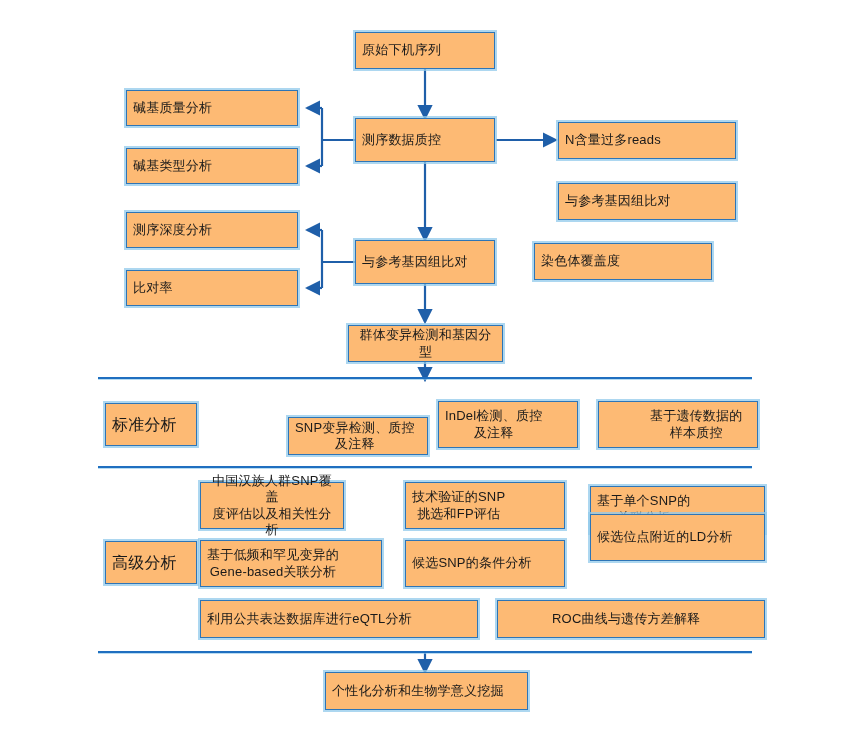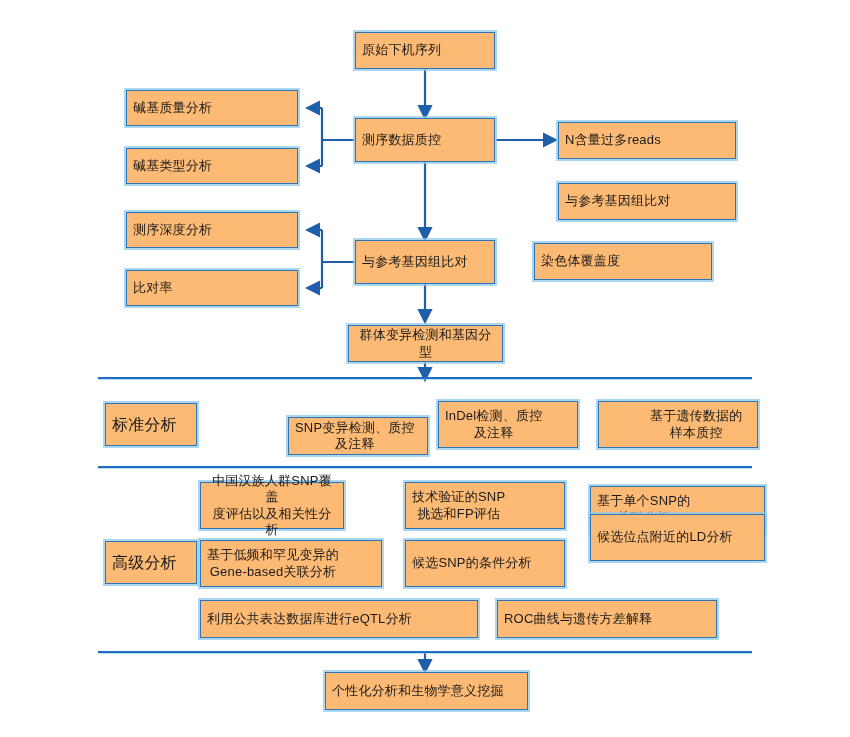--- a/index.html
+++ b/index.html
@@ -203,21 +203,21 @@
   </div>
 
   <div class="node" style="left:590px; top:514px; width:175px; height:47px;">
     <span class="label">候选位点附近的LD分析</span>
   </div>
 
   <div class="node" style="left:200px; top:600px; width:278px; height:38px;">
     <span class="label">利用公共表达数据库进行eQTL分析</span>
   </div>
 
-  <div class="node" style="left:497px; top:600px; width:220px; height:38px;">
+  <div class="node" style="left:497px; top:600px; width:268px; height:38px;padding-left:48px;">
     <span class="label">ROC曲线与遗传方差解释</span>
   </div>
 
   <div class="node" style="left:325px; top:672px; width:203px; height:38px;">
     <span class="label">个性化分析和生物学意义挖掘</span>
   </div>
 
 </div>
 
 </body></html>

